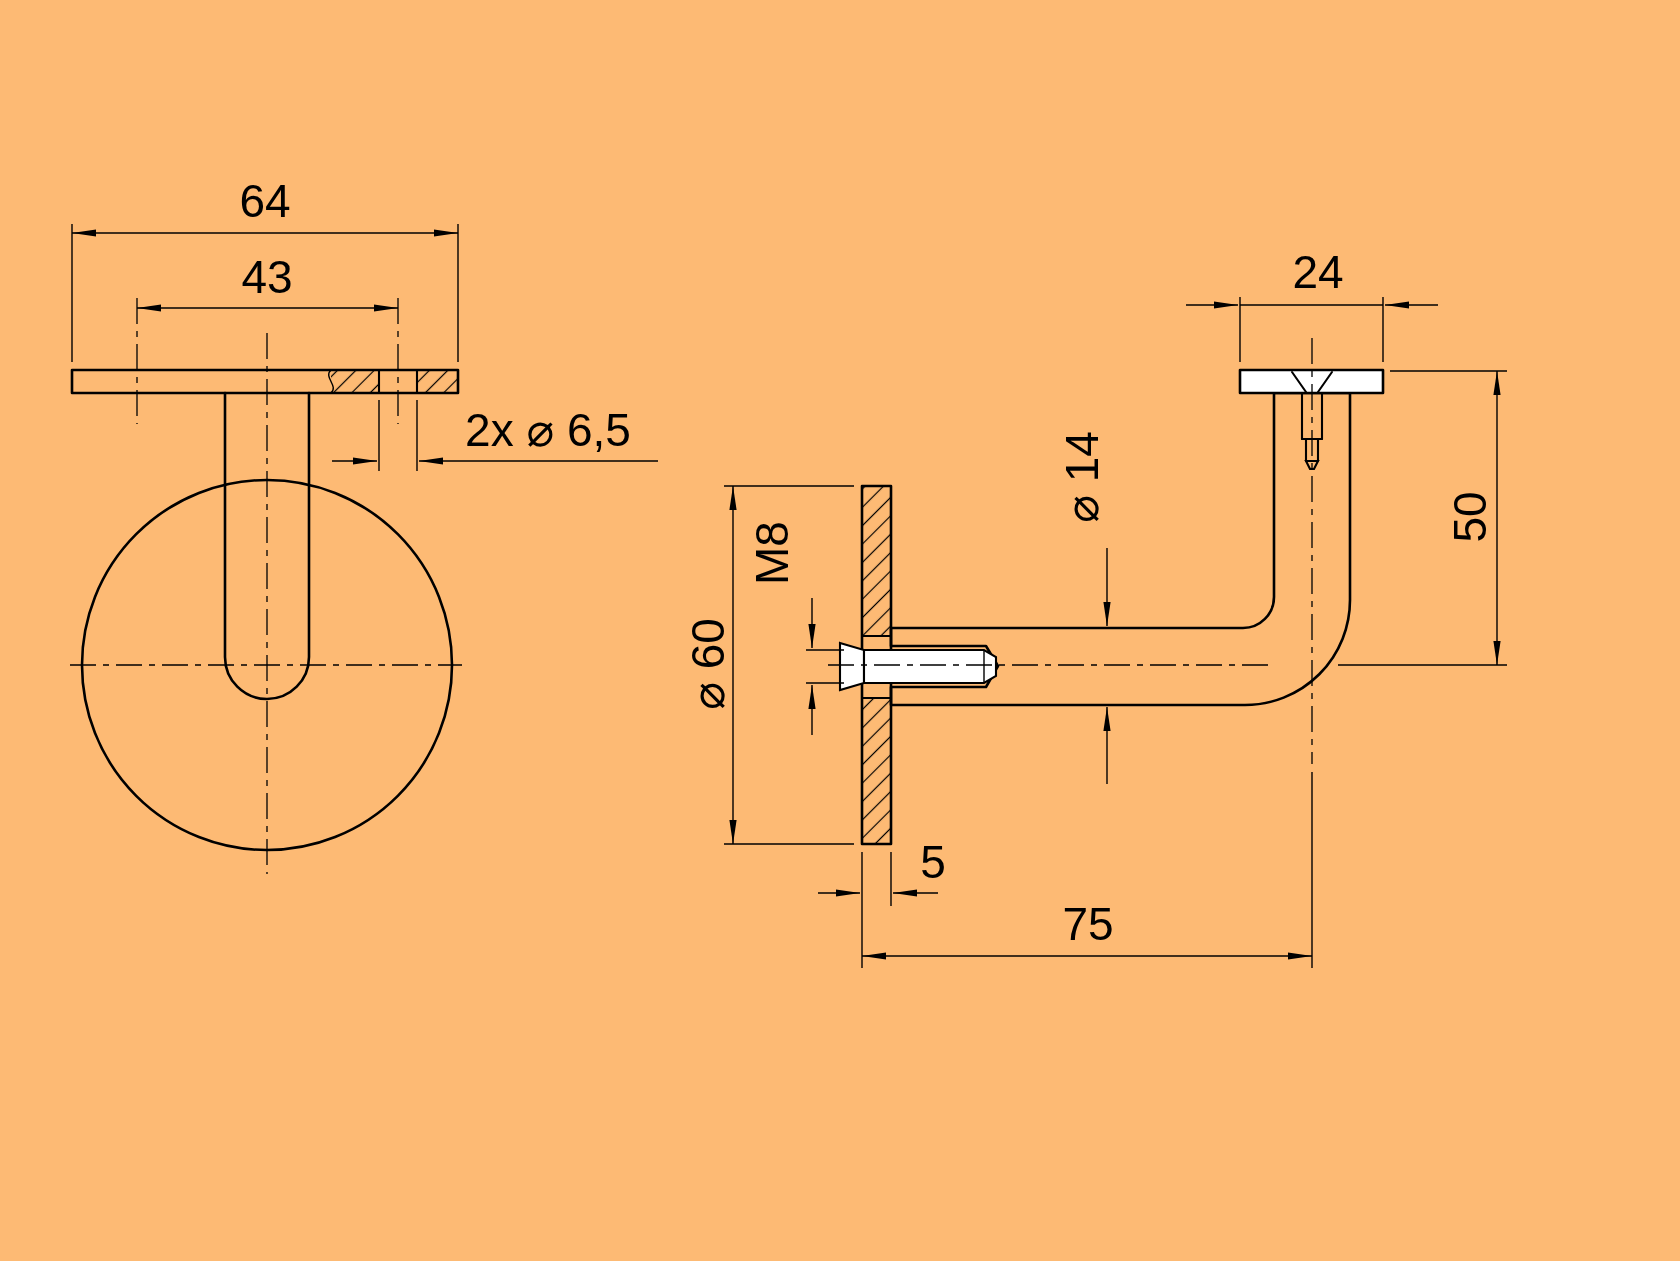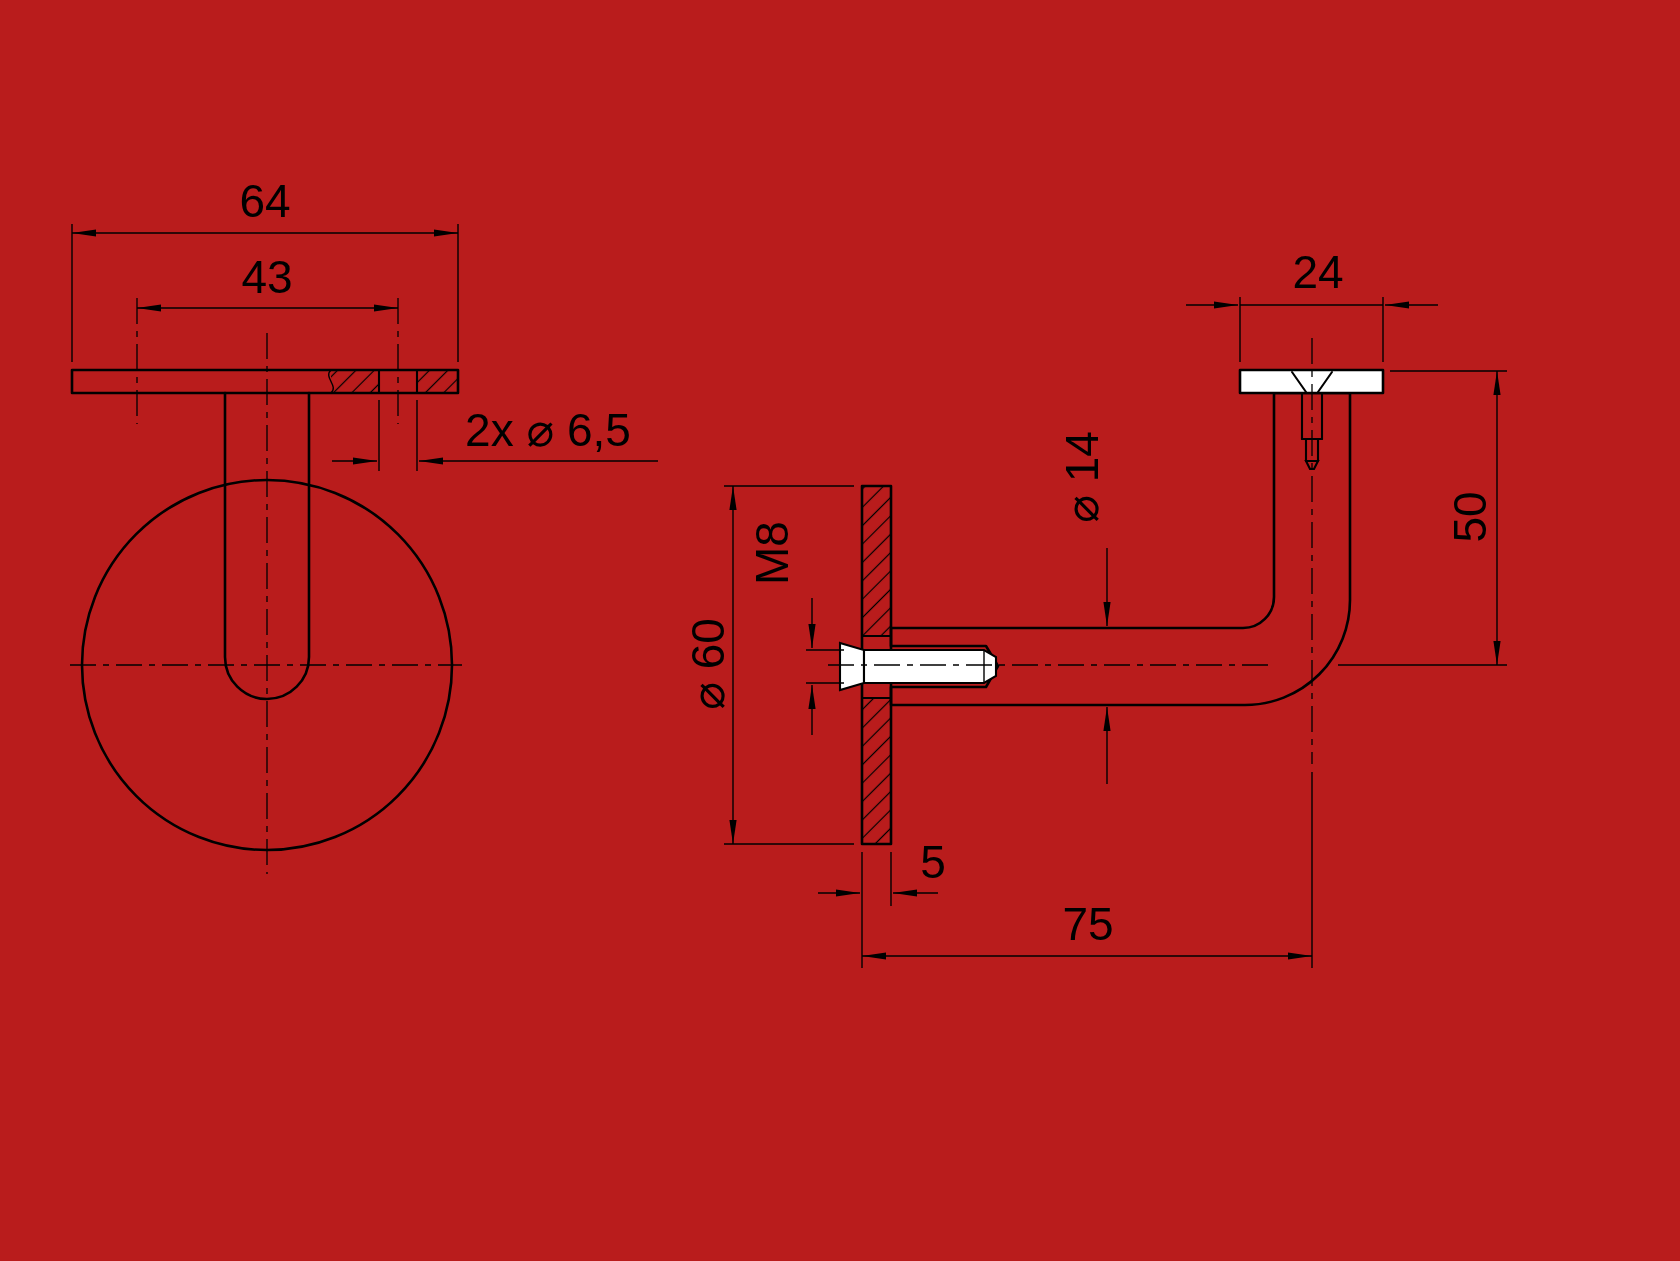--- a/index.html
+++ b/index.html
@@ -1,16 +1,16 @@
 <!DOCTYPE html>
 <html><head>
 <meta charset="utf-8">
 <style>
   html,body{margin:0;padding:0;background:#ffffff;}
-  .stage{width:1680px;height:1261px;background:#b91c1c;position:relative;font-family:"Liberation Sans",sans-serif;text-align:center;}
+  .stage{width:1680px;height:1261px;background:#fdba74;position:relative;font-family:"Liberation Sans",sans-serif;text-align:center;}
   svg{display:block;}
   .outline{stroke:#000;stroke-width:2.6;fill:none;stroke-linecap:round;stroke-linejoin:round;}
   .obj2{stroke:#000;stroke-width:2.1;fill:none;stroke-linecap:round;}
   .thin{stroke:#000;stroke-width:1.4;fill:none;}
   .center{stroke:#000;stroke-width:1.3;fill:none;stroke-dasharray:26 7 6 7;}
   .dim{font-family:"Liberation Sans",sans-serif;font-size:46px;fill:#000;}
   .fillwhite{fill:#ffffff;}
 </style>
 </head>
 <body>

